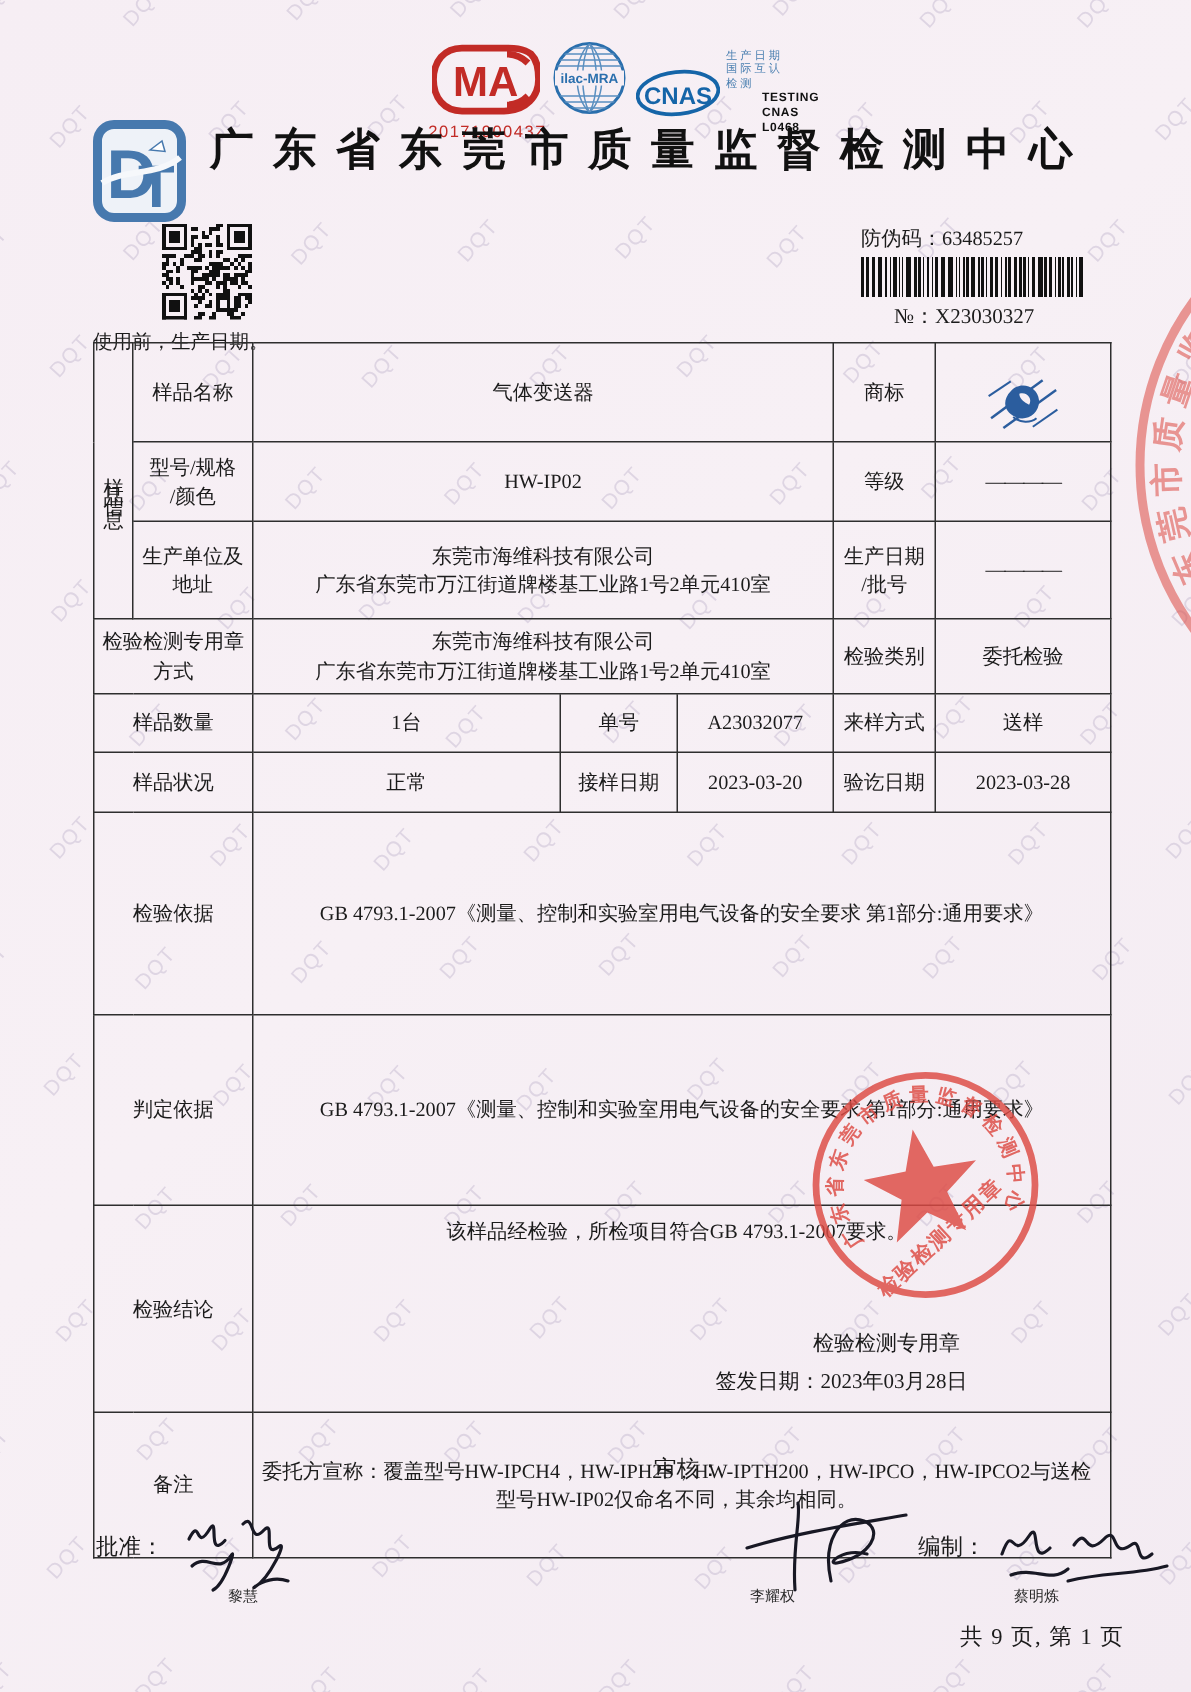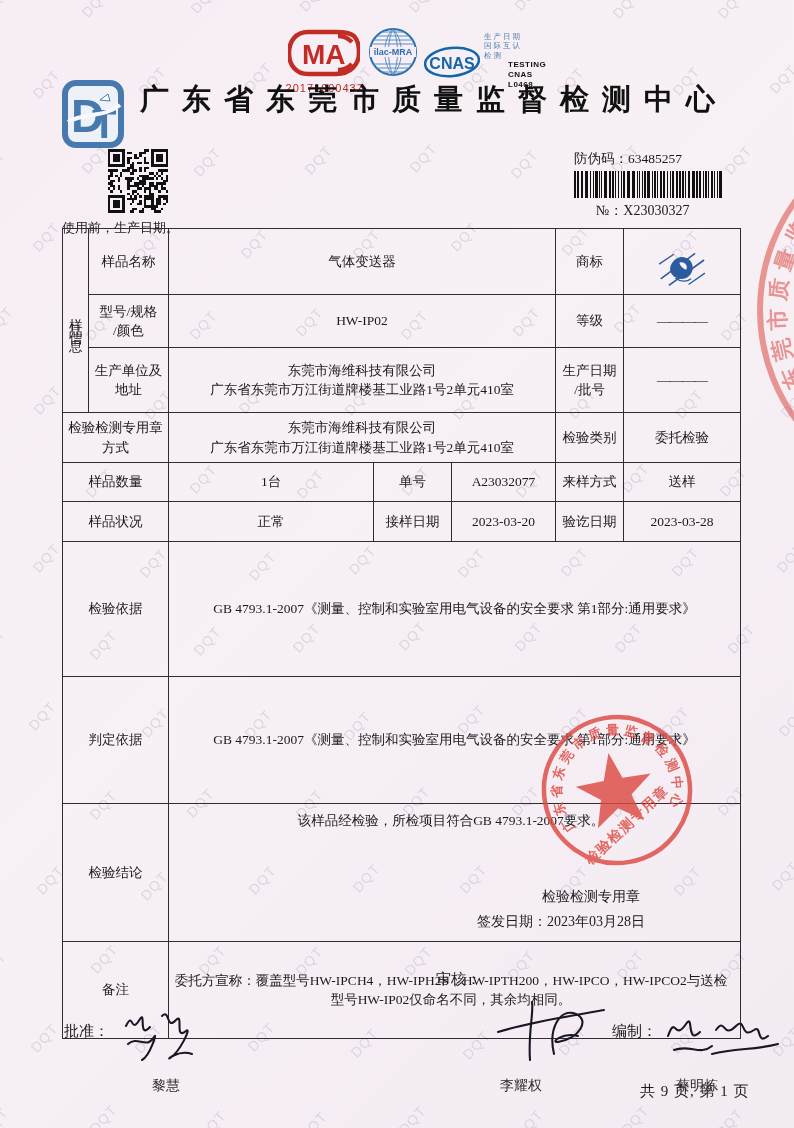--- a/index.html
+++ b/index.html
@@ -61,21 +61,21 @@
   .issue-date { position:absolute; right:95px; bottom:9px; font-size:14px; }
 
   
   .stamp { position:absolute; left:535px; top:708px; width:164px; height:164px;
            z-index:3; opacity:.82; transform:rotate(-10deg); pointer-events:none; }
   .side-stamp { position:absolute; left:700px; top:110px; width:94px; height:400px;
                 z-index:3; opacity:.55; pointer-events:none; }
 
   
   .sig-label { position:absolute; font-size:15px; }
-  .sig-name { position:absolute; font-size:14px; color:#2a2a2a;margin-top:20px; }
+  .sig-name { position:absolute; font-size:10px; color:#2a2a2a; }
   .sig-svg { position:absolute; }
   .sig-svg path { fill:none; stroke:#181824; stroke-width:2.1; stroke-linecap:round; }
   .page-info { position:absolute; left:640px; top:1082px; font-size:15px; letter-spacing:1px; }
 </style>
 </head>
 <body>
 
 <div class="page">
 
   <div class="wm-layer" id="wm-layer">

